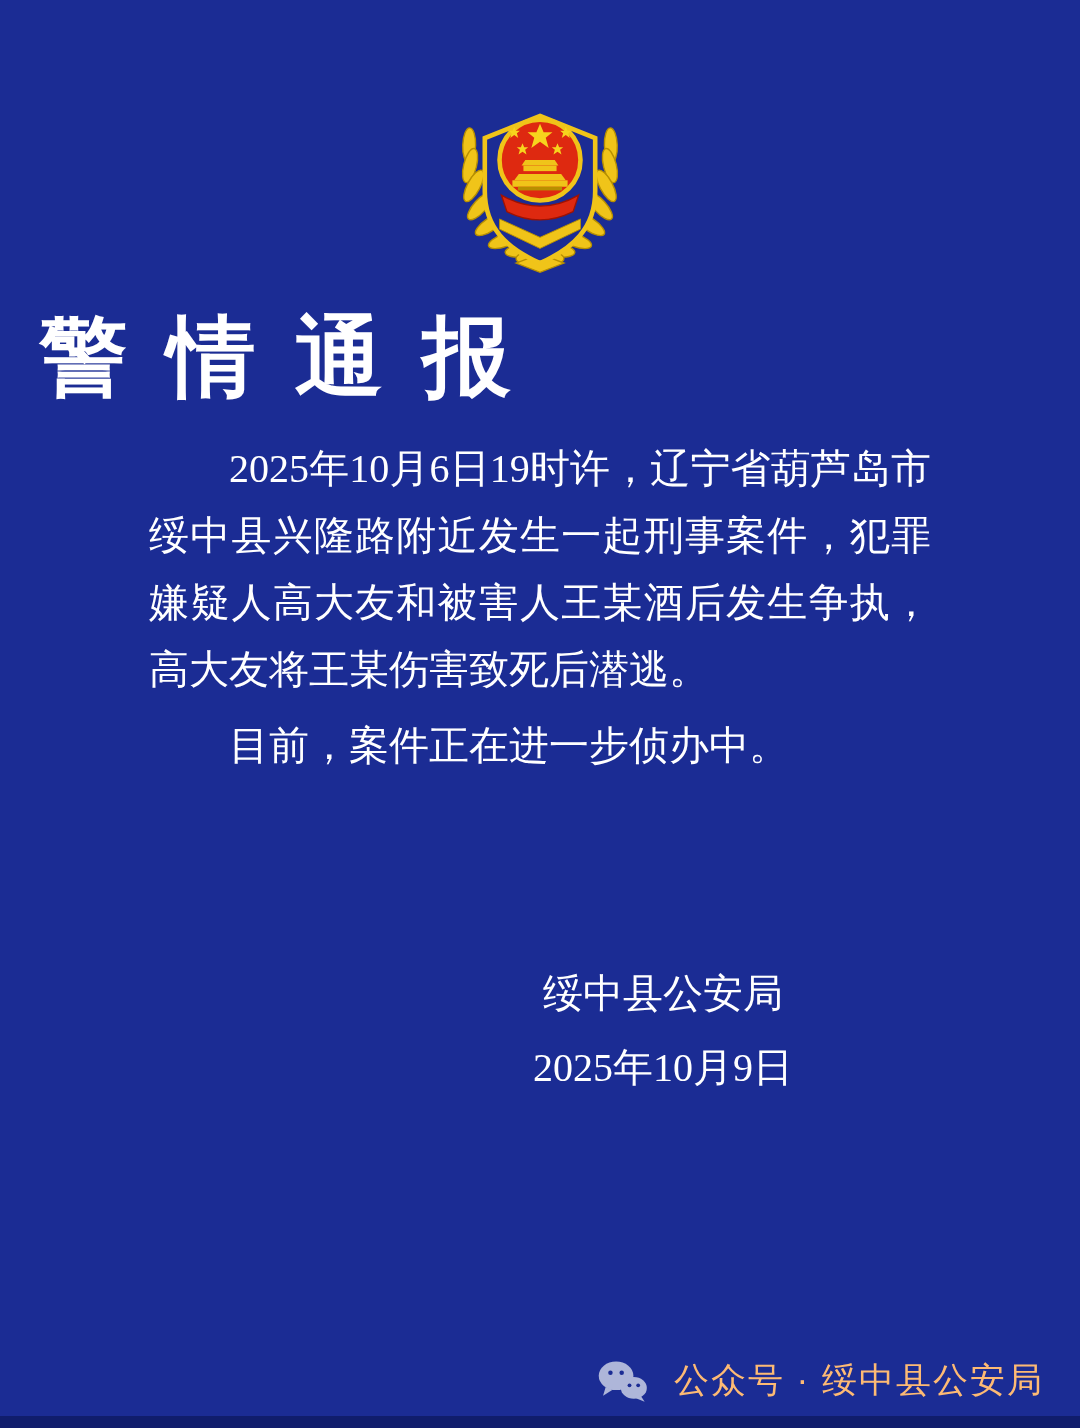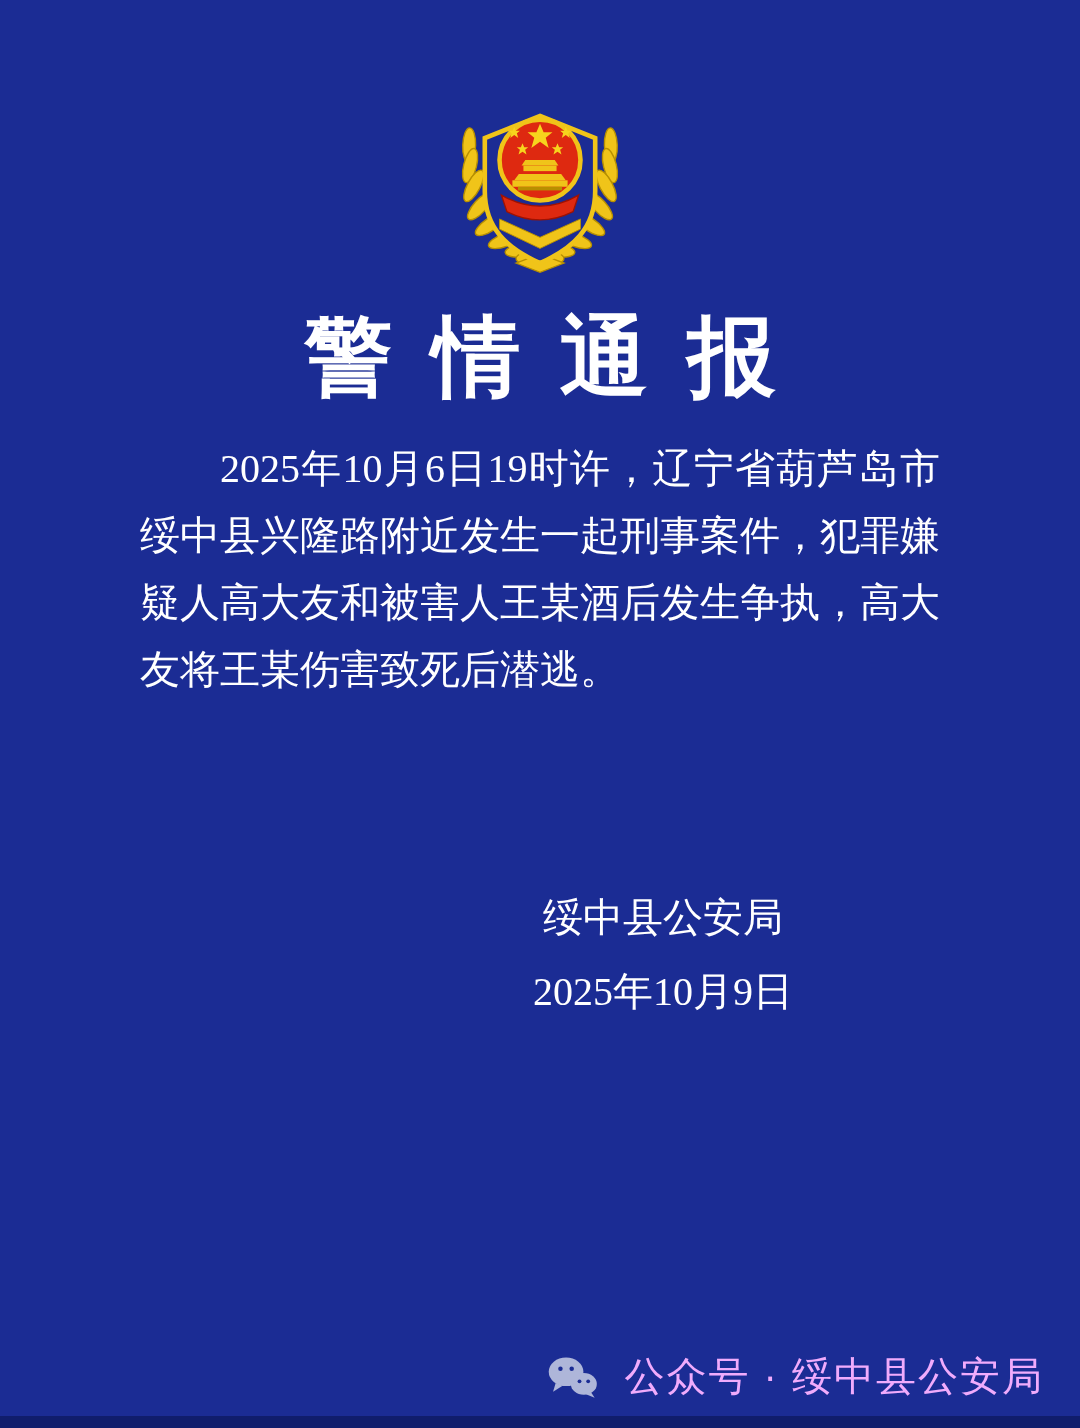--- a/index.html
+++ b/index.html
@@ -12,59 +12,59 @@
     font-family:"Liberation Serif","DejaVu Serif",serif;
     color:#ffffff;
   }
   .emblem-wrap{
     width:188px;height:184px;
     margin:92px auto 0;
   }
   .emblem-wrap svg{width:100%;height:100%;display:block;}
   .notice-title{
     margin-top:22px;
-    text-align:center;
+    text-align:left;
     font-size:88px;
     font-weight:700;
     letter-spacing:0.45em;
     text-indent:0.45em;
     color:#ffffff;
     white-space:nowrap;
   }
   .notice-body{
     margin-top:18px;
     padding:0 140px;
     font-size:40px;
     line-height:67px;
     text-align:justify;
     text-justify:inter-ideograph;
     word-break:break-all;
   }
   .notice-body p{
-    margin:0;
+    margin:9px;
     text-indent:2em;
   }
   .signature{
     margin-top:178px;
     text-align:center;
     transform:translateX(123px);
     font-size:40px;
     line-height:74px;
   }
   .signature div{white-space:nowrap;}
   .footer{
     position:absolute;
     right:36px;
     bottom:24px;
     display:flex;
     align-items:center;
     gap:25px;
     font-family:"Liberation Sans","DejaVu Sans",sans-serif;
-    font-size:40px;
-    color:#f0abfc;
+    font-size:35px;
+    color:#fdba74;
     letter-spacing:2px;
   }
   .footer svg{width:52px;height:44px;display:block;}
   .bottom-band{
     position:absolute;
     left:0;bottom:0;
     width:100%;height:12px;
     background:rgba(5,12,60,0.45);
   }
 </style>
@@ -124,20 +124,21 @@
         <rect x="70" y="96" width="60" height="7"></rect>
         <rect x="76" y="103" width="48" height="4" fill="#b78f00"></rect>
       </g>
     </svg>
   </div>
 
   <div class="notice-title">警情通报</div>
 
   <div class="notice-body">
     <p>2025年10月6日19时许，辽宁省葫芦岛市绥中县兴隆路附近发生一起刑事案件，犯罪嫌疑人高大友和被害人王某酒后发生争执，高大友将王某伤害致死后潜逃。</p>
+    <p>目前，案件正在进一步侦办中。</p>
   </div>
 
   <div class="signature">
     <div>绥中县公安局</div>
     <div>2025年10月9日</div>
   </div>
 
   <div class="footer">
     <span>
       <svg viewBox="0 0 60 50" xmlns="http://www.w3.org/2000/svg">

